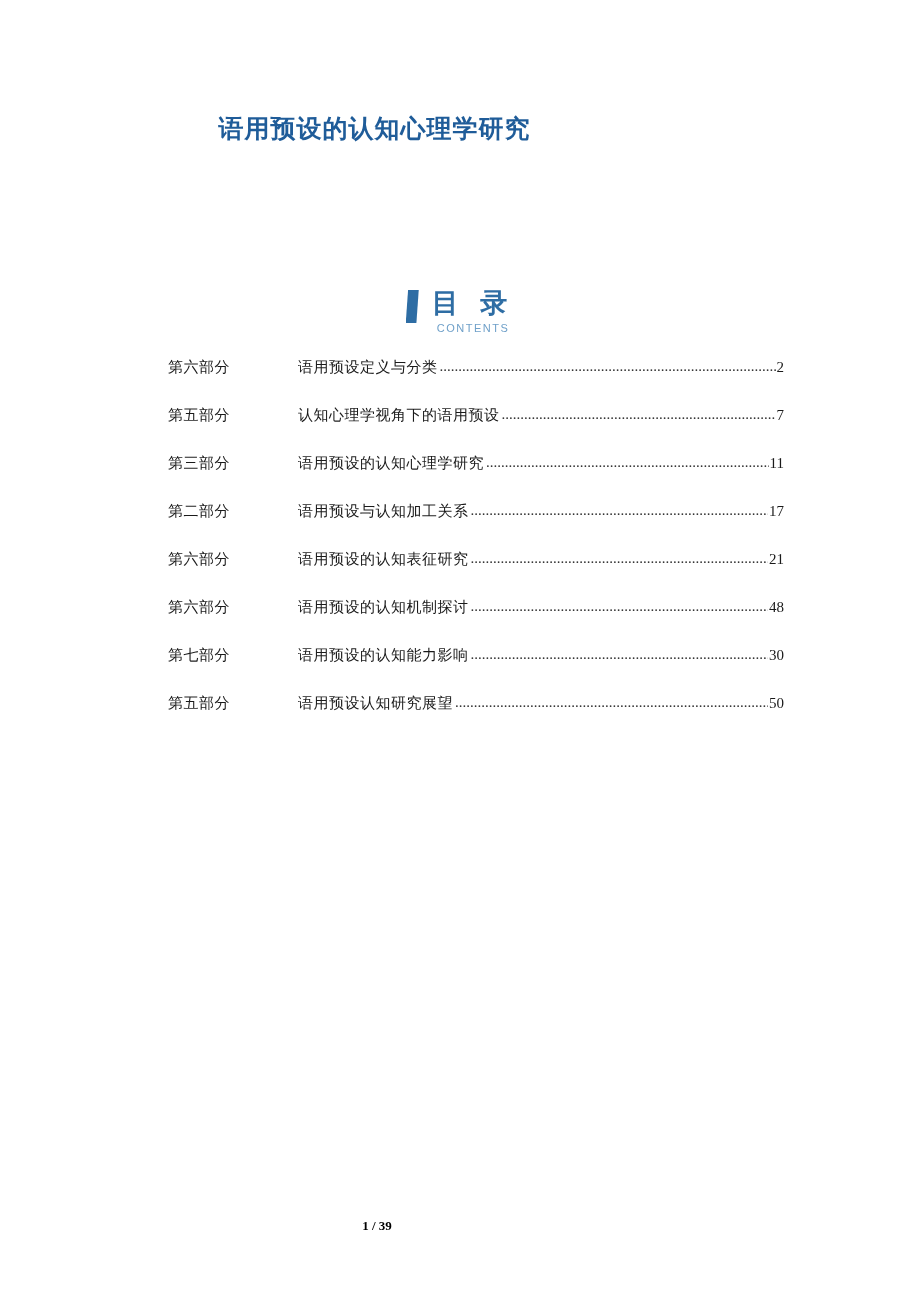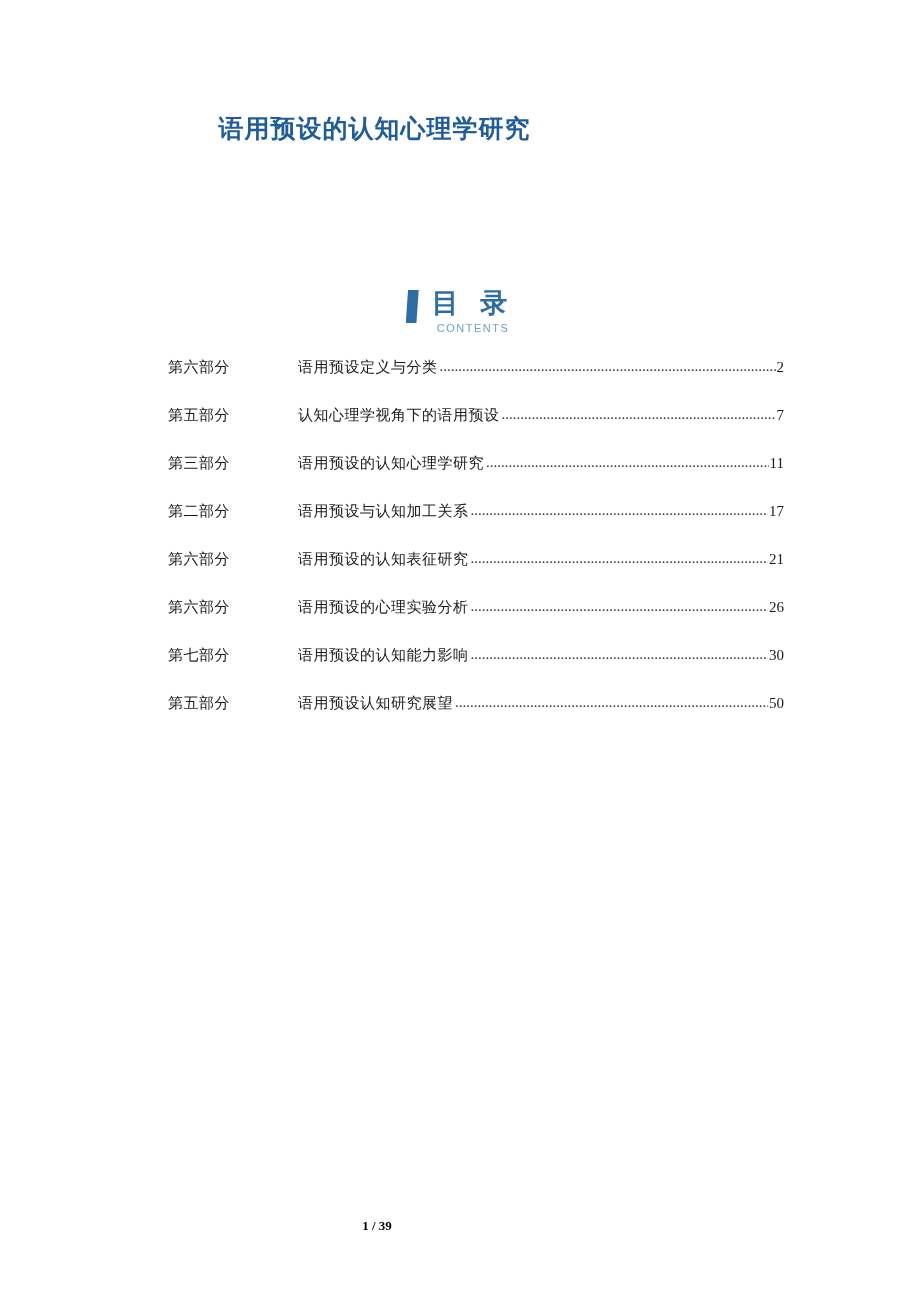--- a/index.html
+++ b/index.html
@@ -185,23 +185,23 @@
 
     <div class="toc-row">
       <span class="toc-part">第六部分</span>
       <span class="toc-label">语用预设的认知表征研究</span>
       <span class="toc-dots">........................................................................................................................................</span>
       <span class="toc-page">21</span>
     </div>
 
     <div class="toc-row">
       <span class="toc-part">第六部分</span>
-      <span class="toc-label">语用预设的心理实验分析</span>
-      <span class="toc-dots">........................................................................................................................................</span>
-      <span class="toc-page">26</span>
+      <span class="toc-label">语用预设的认知机制探讨</span>
+      <span class="toc-dots">........................................................................................................................................</span>
+      <span class="toc-page">48</span>
     </div>
 
     <div class="toc-row">
       <span class="toc-part">第七部分</span>
       <span class="toc-label">语用预设的认知能力影响</span>
       <span class="toc-dots">........................................................................................................................................</span>
       <span class="toc-page">30</span>
     </div>
 
     <div class="toc-row">

